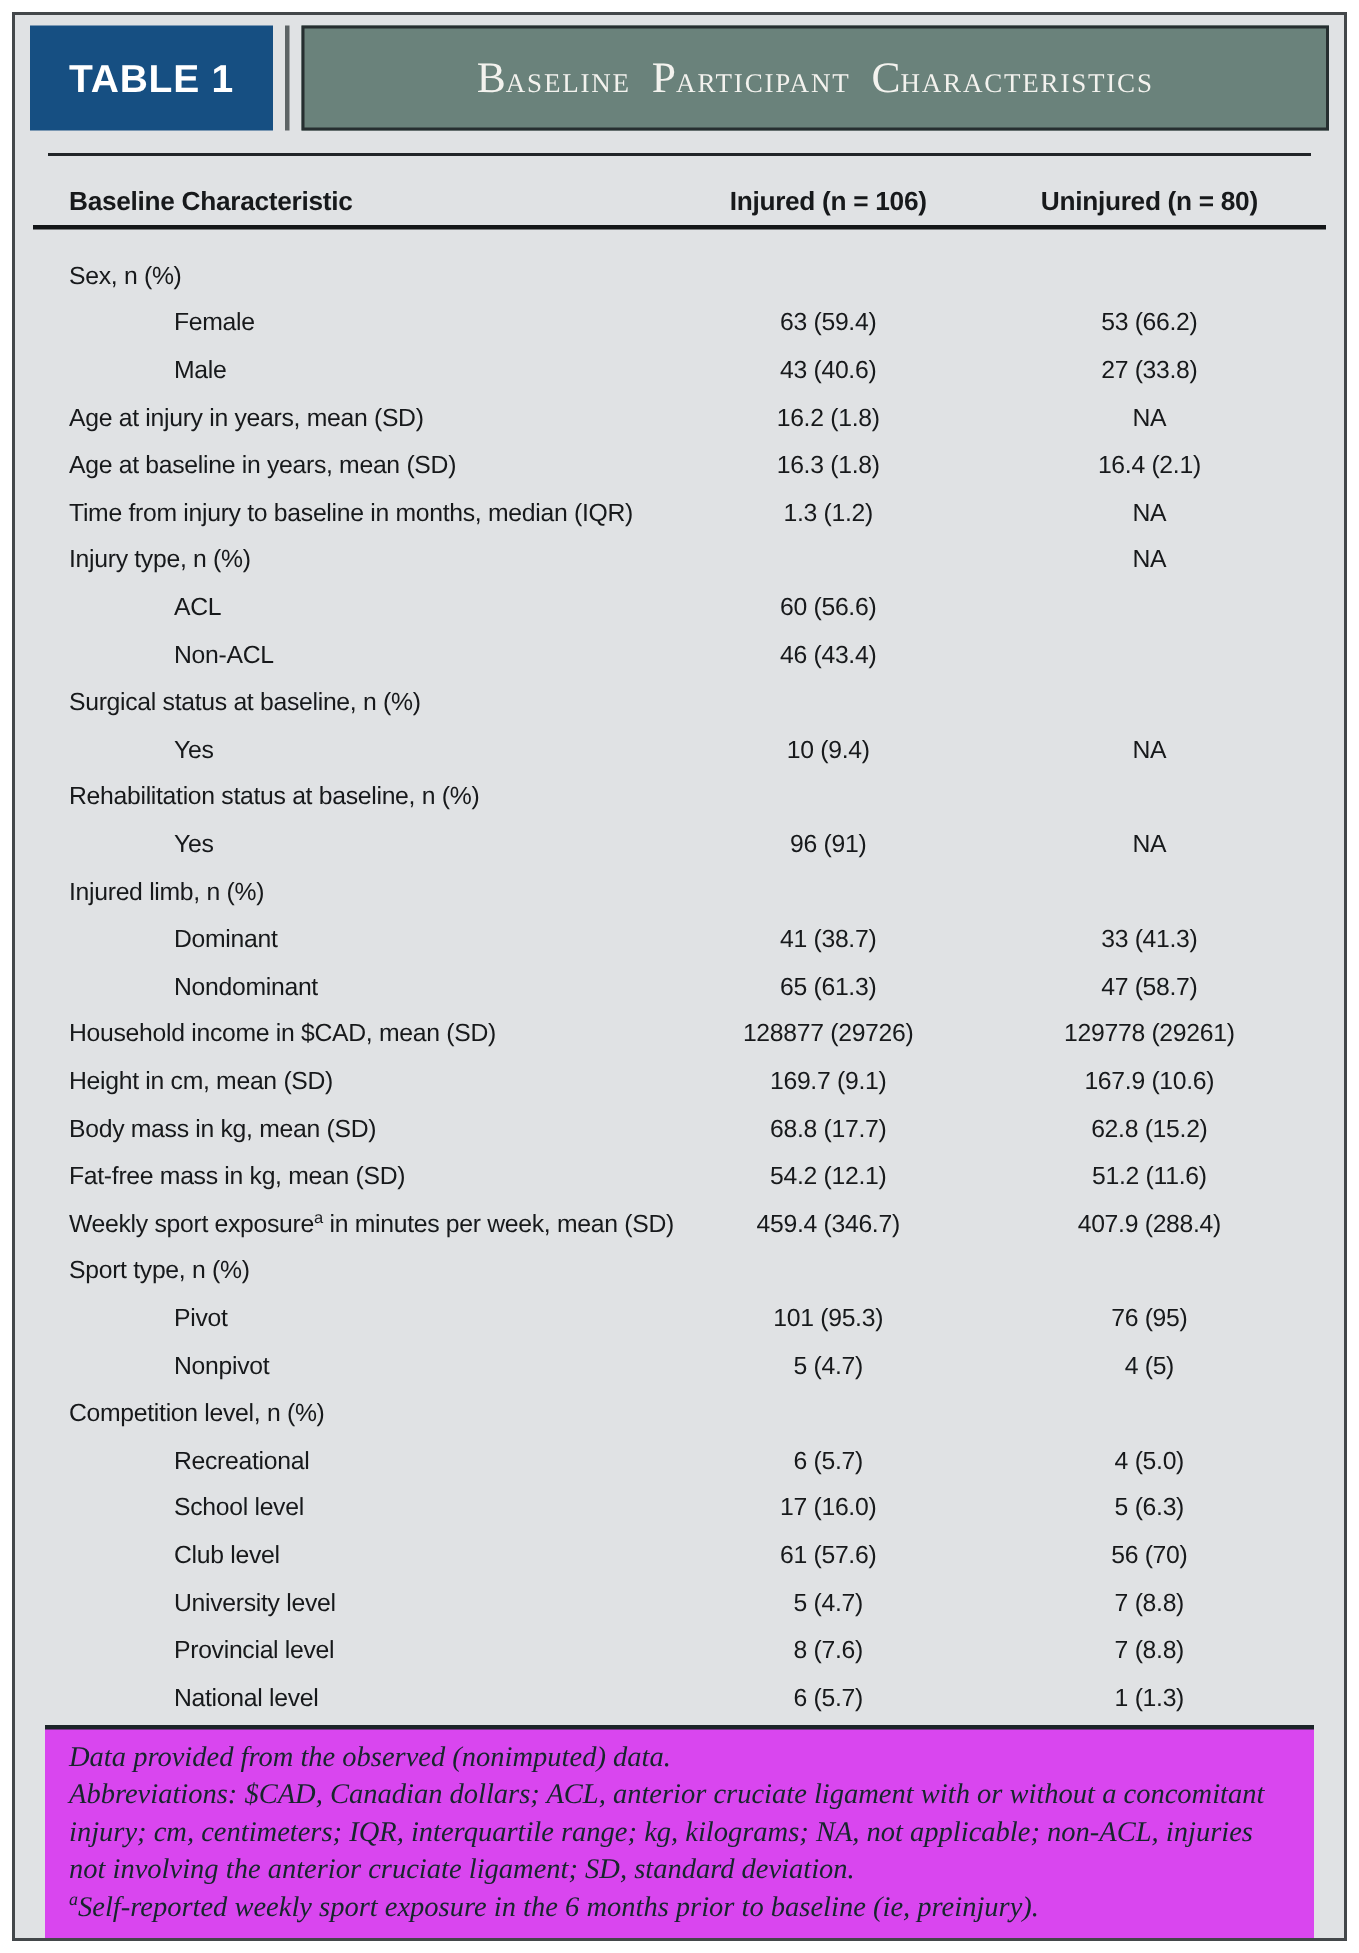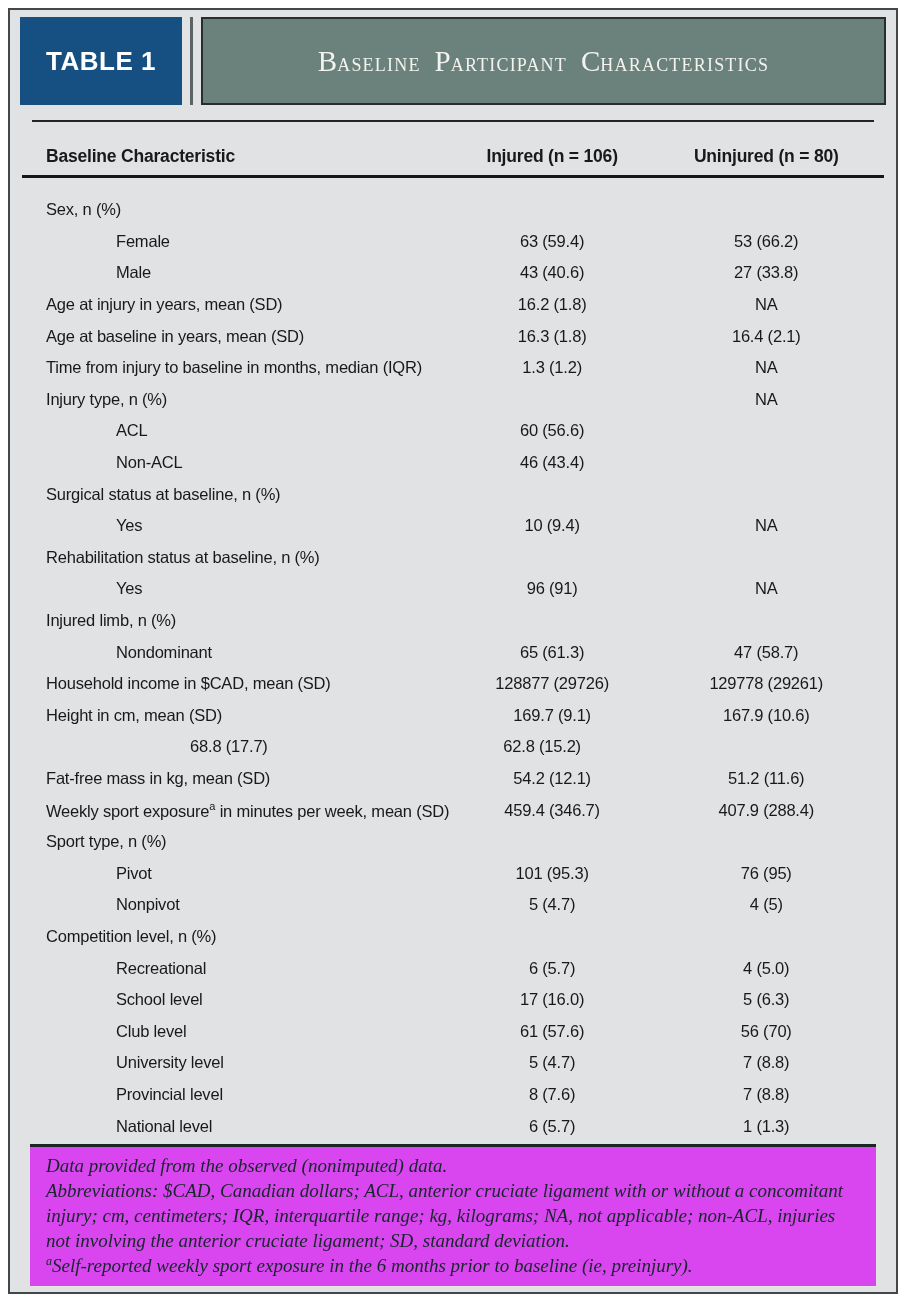--- a/index.html
+++ b/index.html
@@ -173,35 +173,41 @@
           <div class="label indent">Yes</div>
           <div class="val v2">96 (91)</div>
           <div class="val v3">NA</div>
         </div>
         <div class="row">
           <div class="label">Injured limb, n (%)</div>
           <div class="val v2"></div>
           <div class="val v3"></div>
         </div>
         <div class="row">
+          <div class="label indent">Dominant</div>
+          <div class="val v2">41 (38.7)</div>
+          <div class="val v3">33 (41.3)</div>
+        </div>
+        <div class="row">
           <div class="label indent">Nondominant</div>
           <div class="val v2">65 (61.3)</div>
           <div class="val v3">47 (58.7)</div>
         </div>
         <div class="row">
           <div class="label">Household income in $CAD, mean (SD)</div>
           <div class="val v2">128877 (29726)</div>
           <div class="val v3">129778 (29261)</div>
         </div>
         <div class="row">
           <div class="label">Height in cm, mean (SD)</div>
           <div class="val v2">169.7 (9.1)</div>
           <div class="val v3">167.9 (10.6)</div>
         </div>
         <div class="row">
+          <div class="label">Body mass in kg, mean (SD)</div>
           <div class="val v2">68.8 (17.7)</div>
           <div class="val v3">62.8 (15.2)</div>
         </div>
         <div class="row">
           <div class="label">Fat-free mass in kg, mean (SD)</div>
           <div class="val v2">54.2 (12.1)</div>
           <div class="val v3">51.2 (11.6)</div>
         </div>
         <div class="row">
           <div class="label">Weekly sport exposure<sup>a</sup> in minutes per week, mean (SD)</div>

